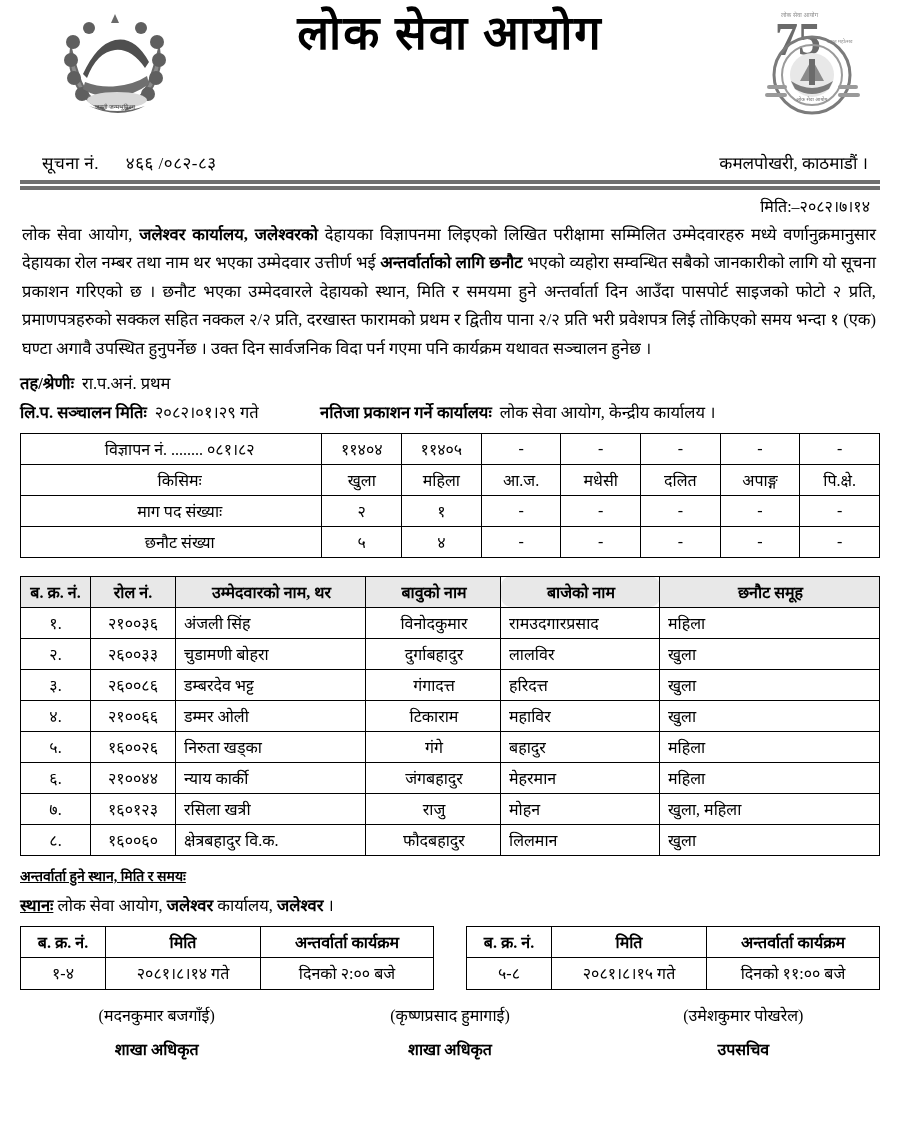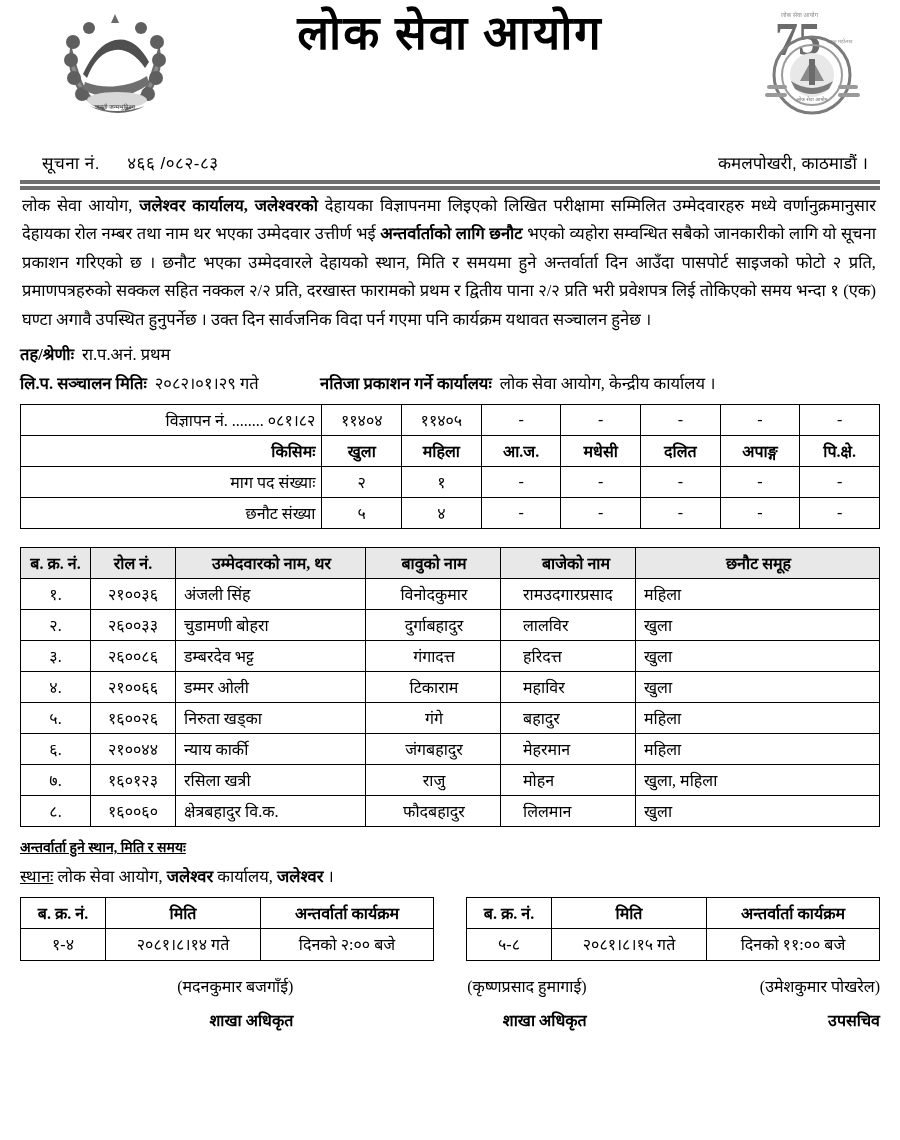--- a/index.html
+++ b/index.html
@@ -53,21 +53,21 @@
     font-family: "Liberation Serif", "DejaVu Serif", serif;
   }
 
   
   .notice-line {
     display: flex;
     justify-content: space-between;
     align-items: baseline;
     font-size: 17px;
     padding: 6px 12px 4px 22px;
-    font-family: Liberation Sans, sans-serif;
+    font-family: Liberation Serif, serif;
   }
   .notice-no { letter-spacing: 0.5px; }
   .notice-no .num { margin-left: 22px; }
 
   .rule-double {
     margin: 2px 0 0 0;
     border-top: 4px solid #6f6f6f;
     border-bottom: 4px solid #6f6f6f;
     height: 10px;
   }
@@ -109,55 +109,55 @@
     font-family: "Liberation Serif", "DejaVu Serif", serif;
   }
   table td, table th {
     border: 1.5px solid #000;
     font-size: 16px;
     padding: 4px 6px;
   }
 
   .ad-table { margin-top: 10px; }
   .ad-table td { height: 30px; }
-  .ad-table .lbl { text-align: right; width: 246px; padding-left: 23px; }
+  .ad-table .lbl { text-align: center; width: 246px; padding-left: 23px; }
   .ad-table .cell { text-align: center; width: 65px; }
-  .ad-table .kisim td { font-weight: bold; }
+  .ad-table .kisim td { font-weight: normal; }
   .ad-table .merged { text-align: left; padding-left: 50px; }
 
   .cand-table { margin-top: 18px; }
   .cand-table th {
     background: #e8e8e8;
     font-weight: bold;
     text-align: center;
     height: 30px;
     font-size: 16px;
   }
   .cand-table td { height: 29px; }
   .c-sn   { width: 70px;  text-align: center; }
   .c-roll { width: 85px;  text-align: center; }
   .c-name { width: 190px; text-align: left; padding-left: 8px; }
   .c-fath { width: 135px; text-align: center; padding-left: 8px; }
-  .c-gran { width: 135px; text-align: left; padding-left: 22px; }
+  .c-gran { width: 159px; text-align: left; padding-left: 8px; border-radius: 10px; }
   .c-grp  {             text-align: left; padding-left: 8px; }
 
   
   .iv-head {
     font-size: 14px;
     font-weight: bold;
     text-decoration: underline;
     margin-top: 10px;
     font-family: "Liberation Serif", "DejaVu Serif", serif;
   }
   .iv-place {
     font-size: 16.5px;
     margin-top: 8px;
     font-family: "Liberation Serif", "DejaVu Serif", serif;
   }
-  .iv-place .u { font-weight: normal; text-decoration: underline; }
+  .iv-place .u { font-weight: bold; text-decoration: underline; }
   .iv-place b { font-weight: bold; }
 
   .sched-wrap {
     display: flex;
     gap: 32px;
     margin-top: 10px;
   }
   .sched-table { width: 425px; }
   .sched-table th {
     text-align: center;
@@ -165,21 +165,21 @@
     height: 30px;
   }
   .sched-table td { text-align: center; height: 32px; }
   .s-sn { width: 85px; }
   .s-dt { width: 155px; }
 
   
   .sign-wrap {
     display: flex;
     margin-top: 14px;
-    text-align: right;
+    text-align: center;
     font-family: "Liberation Serif", "DejaVu Serif", serif;
     gap: 20px;
   }
   .sign-col { flex: 1; }
   .sign-name { font-size: 16px; }
   .sign-post { font-size: 16px; font-weight: bold; margin-top: 12px; }
 </style>
 </head>
 <body>
 
@@ -248,20 +248,21 @@
   <div class="notice-line">
     <div class="notice-no">
       <span>सूचना नं.</span>
       <span class="num">४६६ /०८२-८३</span>
     </div>
     <div>कमलपोखरी, काठमाडौं ।</div>
   </div>
 
   <div class="rule-double"></div>
 
+  <div class="date-line">मिति:–२०८२।७।१४</div>
 
   <div class="body-para">
     <span>लोक सेवा आयोग, </span><b>जलेश्वर कार्यालय, जलेश्वरको</b><span> देहायका विज्ञापनमा लिइएको लिखित परीक्षामा सम्मिलित उम्मेदवारहरु मध्ये वर्णानुक्रमानुसार देहायका रोल नम्बर तथा नाम थर भएका उम्मेदवार उत्तीर्ण भई </span><b>अन्तर्वार्ताको लागि छनौट</b><span> भएको व्यहोरा सम्वन्धित सबैको जानकारीको लागि यो सूचना प्रकाशन गरिएको छ । छनौट भएका उम्मेदवारले देहायको स्थान, मिति र समयमा हुने अन्तर्वार्ता दिन आउँदा पासपोर्ट साइजको फोटो २ प्रति, प्रमाणपत्रहरुको सक्कल सहित नक्कल २/२ प्रति, दरखास्त फारामको प्रथम  र द्वितीय पाना २/२ प्रति भरी प्रवेशपत्र लिई तोकिएको समय भन्दा १ (एक) घण्टा अगावै उपस्थित हुनुपर्नेछ । उक्त दिन सार्वजनिक विदा पर्न गएमा पनि कार्यक्रम यथावत सञ्चालन  हुनेछ ।</span>
   </div>
 
   <div class="meta-row">
     <div class="m3">
       <b>तह/श्रेणीः</b><span class="meta-val">रा.प.अनं. प्रथम</span>
     </div>
   </div>

